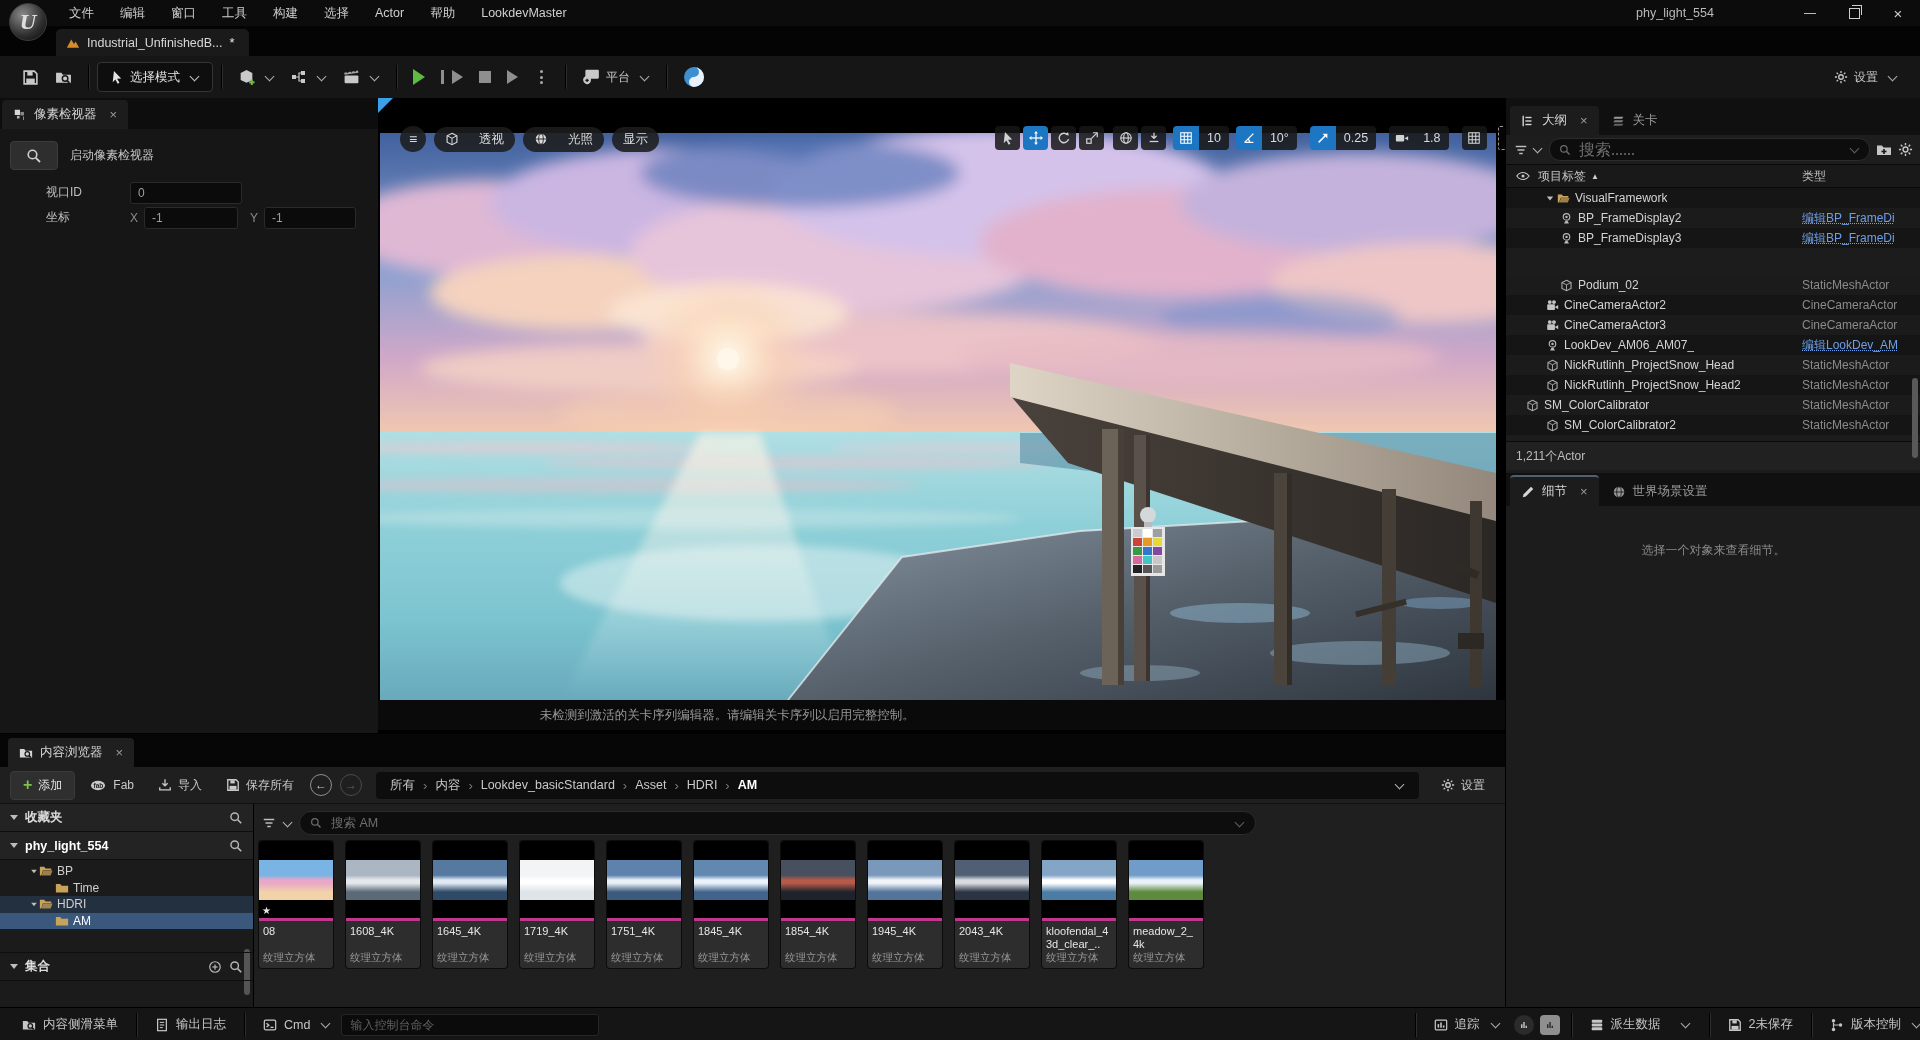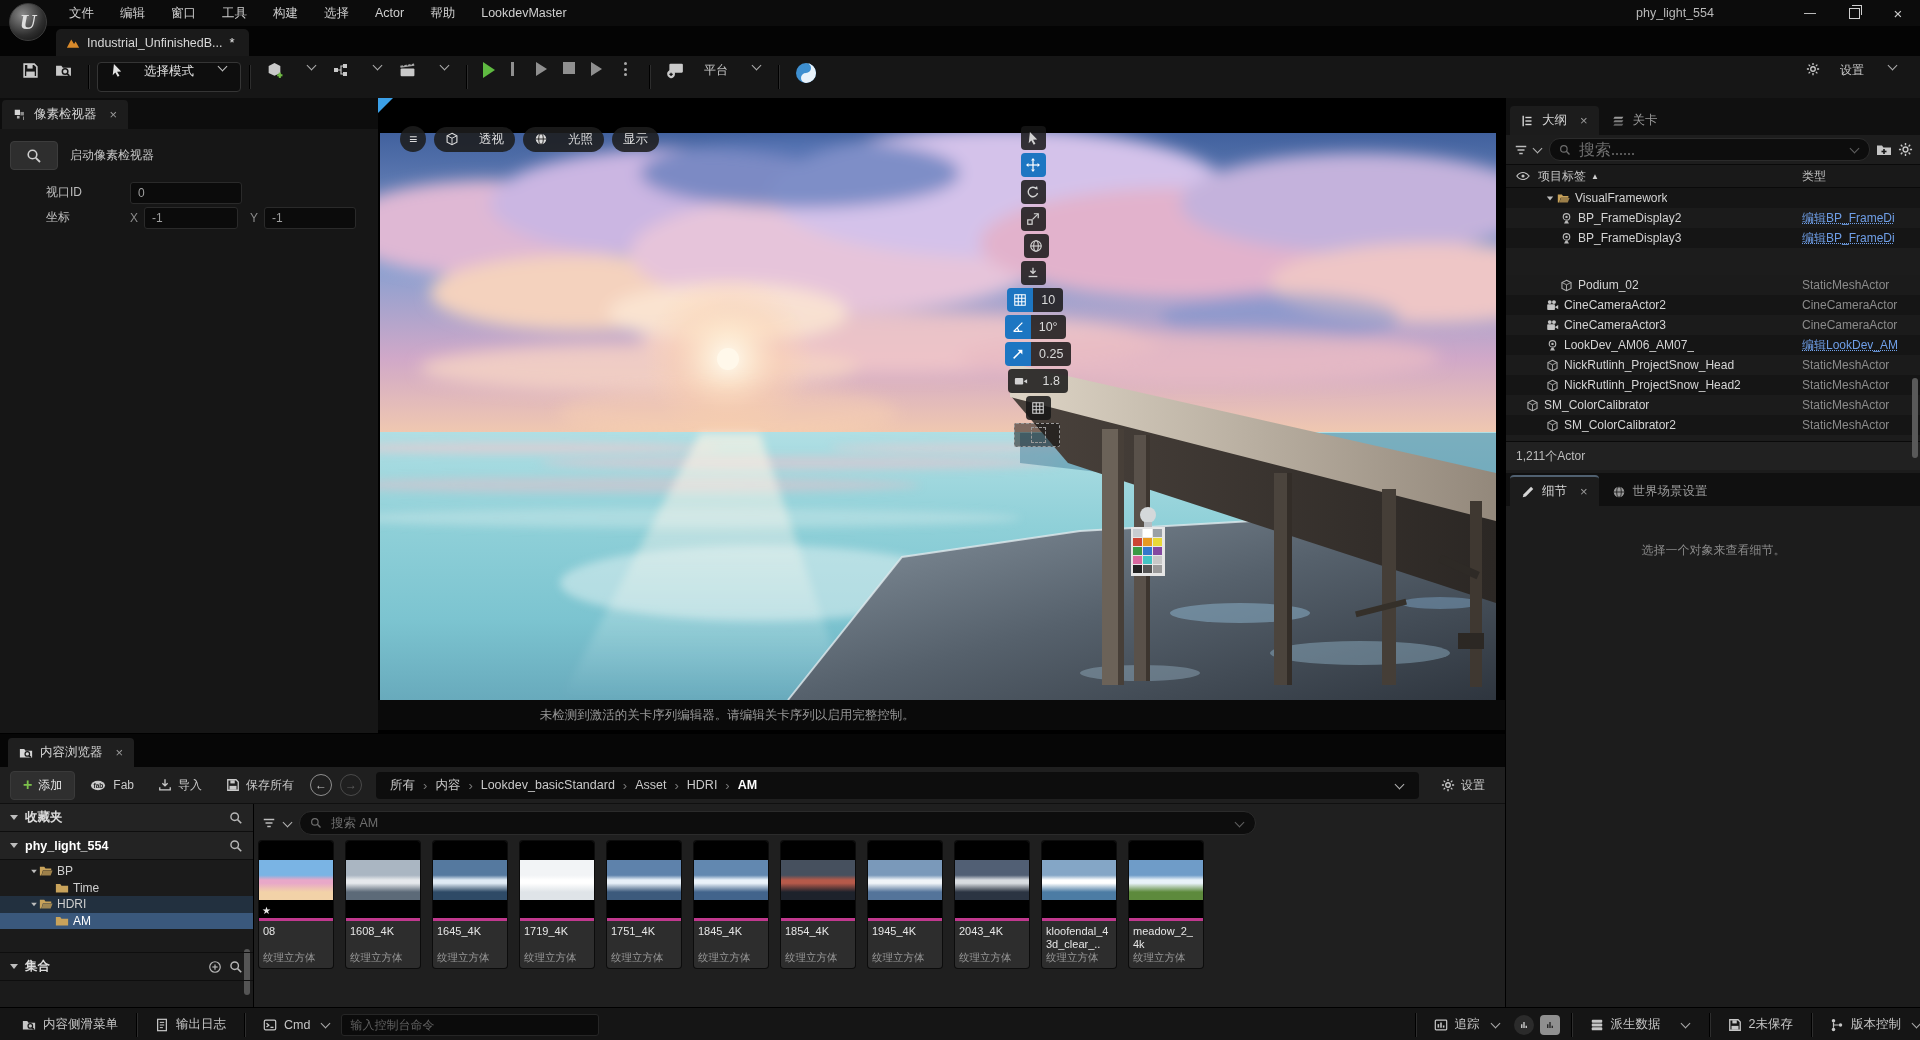--- a/index.html
+++ b/index.html
@@ -29,21 +29,21 @@
   .winmax::before{content:'';position:absolute;top:-4px;left:2px;width:9px;height:9px;border-top:1.2px solid #cfcfcf;border-right:1.2px solid #cfcfcf;}
 
   
   #tabrow{left:0;top:26px;width:1920px;height:30px;background:#040404;}
   #leveltab{position:absolute;left:56px;top:3px;height:27px;background:#1a1a1a;border-radius:5px 5px 0 0;
             display:flex;align-items:center;padding:0 14px 0 10px;gap:7px;color:#d8d8d8;font-size:12.5px;}
   #leveltab .dirty{color:#e8e8e8;font-size:13px;}
 
   
   #toolbar{left:0;top:56px;width:1920px;height:42px;background:#161616;border-bottom:1px solid #000;gap:0;padding-left:14px;}
-  .tbtn{display:flex;gap:20px;padding:0 8px;height:30px;border-radius:4px;color:#c9c9c9;}
+  .tbtn{display:flex;align-items:center;gap:6px;padding:0 8px;height:30px;border-radius:4px;color:#c9c9c9;}
   #selmode{background:#0e0e0e;border:1px solid #353535;padding:0 12px;height:28px;font-size:12.5px;color:#e3e3e3;}
   .playtri{width:0;height:0;border-top:8px solid transparent;border-bottom:8px solid transparent;border-left:12px solid #5fba41;}
   .ghosttri{width:0;height:0;border-top:7px solid transparent;border-bottom:7px solid transparent;border-left:11px solid #8f8f8f;}
   .stopsq{width:12px;height:12px;background:#8f8f8f;}
   .stepbar{width:3px;height:14px;background:#8f8f8f;margin-right:2px;}
   .dots3{display:flex;flex-direction:column;gap:2.5px;padding:0 6px;}
   .dots3 i{width:3px;height:3px;border-radius:50%;background:#a8a8a8;}
   #sphereicon{width:22px;height:22px;}
   #settings-btn{position:absolute;right:14px;top:62px;}
 
@@ -62,21 +62,21 @@
   .pifield{background:#0b0b0b;border:1px solid #2a2a2a;border-radius:3px;height:20px;color:#9f9f9f;
            font-size:12px;padding:0 7px;font-family:"Liberation Sans",sans-serif;}
 
   
   #viewport{left:378px;top:98px;width:1127px;height:635px;background:#000;overflow:hidden;}
   #vp-corner{left:0;top:0;width:0;height:0;border-left:15px solid #3ba0e8;border-bottom:15px solid transparent;z-index:5;}
   #scene{left:2px;top:35px;width:1116px;height:567px;}
   #vp-tools-l{left:22px;top:28px;gap:8px;z-index:6;}
   .vppill{height:25px;border-radius:13px;background:rgba(28,28,28,.88);display:flex;align-items:center;gap:20px;padding:0 11px;color:#dcdcdc;font-size:12.5px;}
   .vpcirc{width:26px;height:26px;border-radius:50%;background:rgba(28,28,28,.88);display:flex;align-items:center;justify-content:center;color:#dcdcdc;}
-  #vp-tools-r{left:617px;top:28px;gap:3px;z-index:6;flex-direction:column;}
+  #vp-tools-r{left:617px;top:28px;gap:3px;z-index:6;}
   .vpbtn{width:25px;height:24px;border-radius:4px;background:rgba(22,22,22,.85);display:flex;align-items:center;justify-content:center;color:#d2d2d2;}
   .vpbtn.active{background:#1d76c2;color:#fff;}
   .snapgrp{display:flex;height:24px;border-radius:4px;overflow:hidden;margin-left:4px;}
   .snapgrp .ic{width:26px;display:flex;align-items:center;justify-content:center;background:#1d76c2;color:#fff;}
   .snapgrp .ic.dark{background:rgba(22,22,22,.85);color:#d2d2d2;}
   .snapgrp .val{background:rgba(22,22,22,.85);color:#dadada;display:flex;align-items:center;padding:0 8px;font-size:12.5px;}
   #vm-dash{width:44px;height:22px;border:1.5px dashed #9a9a9a;border-radius:2px;margin-left:8px;position:relative;background:rgba(10,10,10,.5);}
   #vm-dash::after{content:'';position:absolute;left:16px;top:3px;bottom:3px;width:13px;border:1px dashed #9a9a9a;}
   #vp-msgbar{left:0;top:602px;width:1127px;height:30px;background:#0a0a0a;}
   #vp-msg{width:62%;text-align:center;line-height:30px;color:#989898;font-size:12.5px;}

